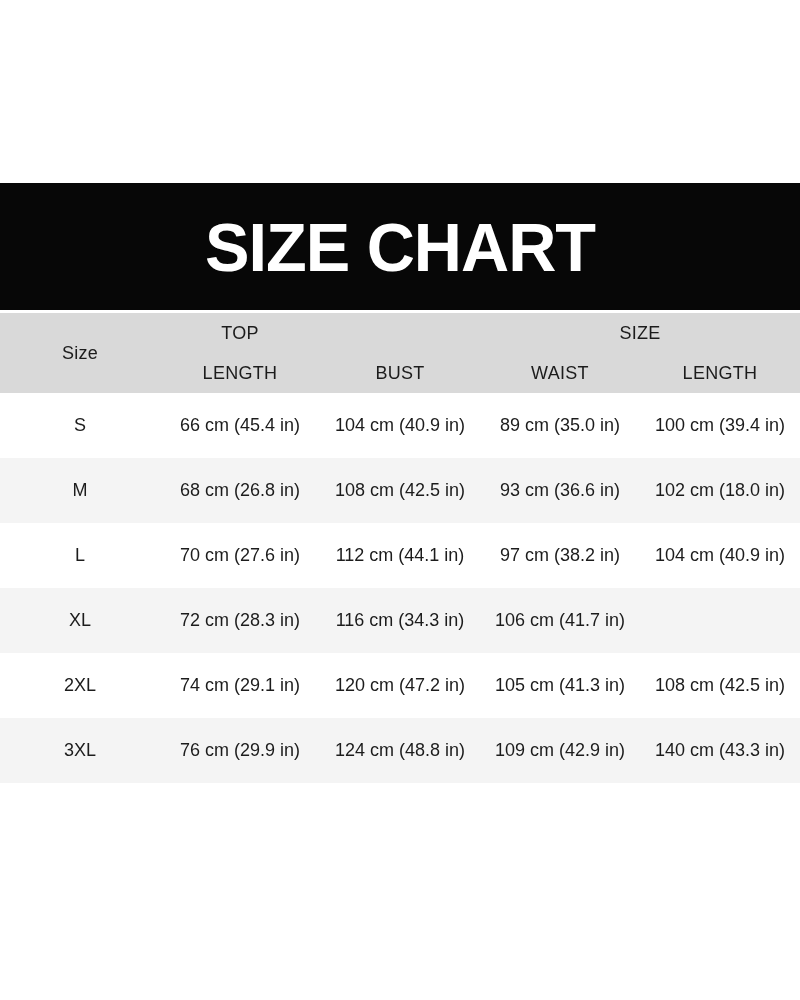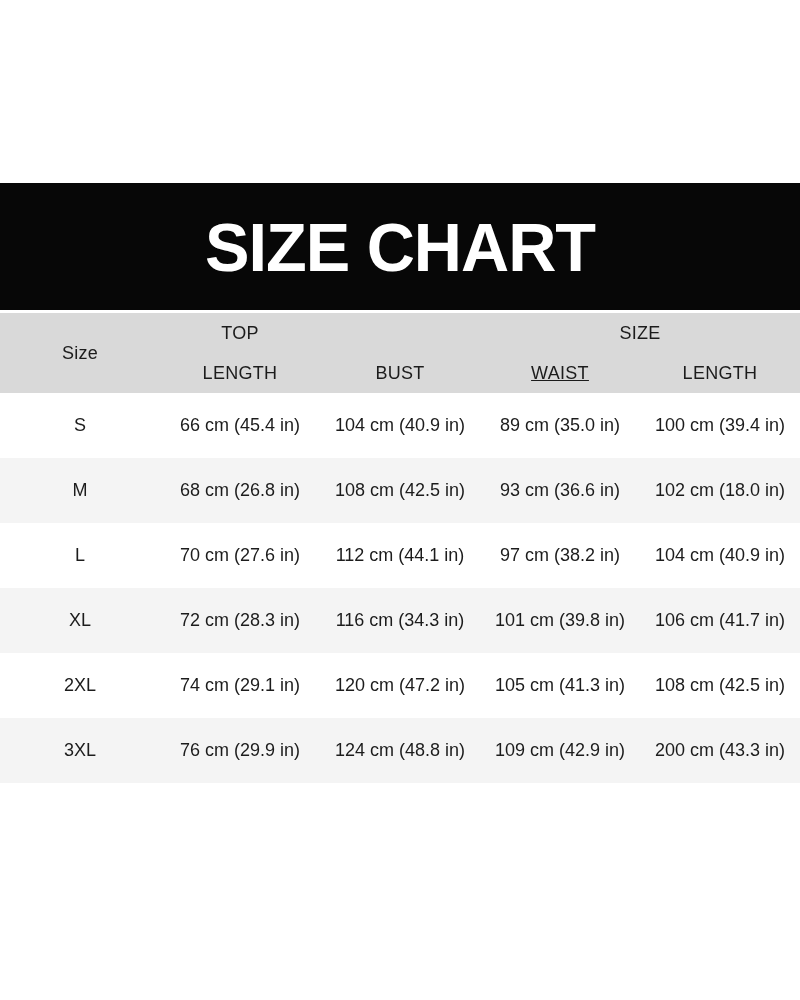--- a/index.html
+++ b/index.html
@@ -56,21 +56,21 @@
     display: flex;
     align-items: center;
     justify-content: center;
     white-space: nowrap;
   }
   .hsize   { grid-column: 1; grid-row: 1 / 3; }
   .g-top   { grid-column: 2; grid-row: 1; }
   .g-pants { grid-column: 4 / 6; grid-row: 1; }
   .s-c2 { grid-column: 2; grid-row: 2; }
   .s-c3 { grid-column: 3; grid-row: 2; text-align: right; }
-  .s-c4 { grid-column: 4; grid-row: 2; text-decoration: underline; }
+  .s-c4 { grid-column: 4; grid-row: 2; }
   .s-c5 { grid-column: 5; grid-row: 2; }
 
   
   .tbody {
     position: absolute;
     top: 393px;
     left: 0;
     width: 800px;
   }
   .trow {
@@ -133,34 +133,33 @@
       <div class="cell">70 cm (27.6 in)</div>
       <div class="cell">112 cm (44.1 in)</div>
       <div class="cell">97 cm (38.2 in)</div>
       <div class="cell">104 cm (40.9 in)</div>
     </div>
 
     <div class="trow alt">
       <div class="cell">XL</div>
       <div class="cell">72 cm (28.3 in)</div>
       <div class="cell">116 cm (34.3 in)</div>
-      <div class="cell">101 cm (39.8 in)</div>
       <div class="cell">106 cm (41.7 in)</div>
     </div>
 
     <div class="trow">
       <div class="cell">2XL</div>
       <div class="cell">74 cm (29.1 in)</div>
       <div class="cell">120 cm (47.2 in)</div>
       <div class="cell">105 cm (41.3 in)</div>
       <div class="cell">108 cm (42.5 in)</div>
     </div>
 
     <div class="trow alt">
       <div class="cell">3XL</div>
       <div class="cell">76 cm (29.9 in)</div>
       <div class="cell">124 cm (48.8 in)</div>
       <div class="cell">109 cm (42.9 in)</div>
-      <div class="cell">200 cm (43.3 in)</div>
+      <div class="cell">140 cm (43.3 in)</div>
     </div>
 
   </div>
 </div>
 
 </body></html>

